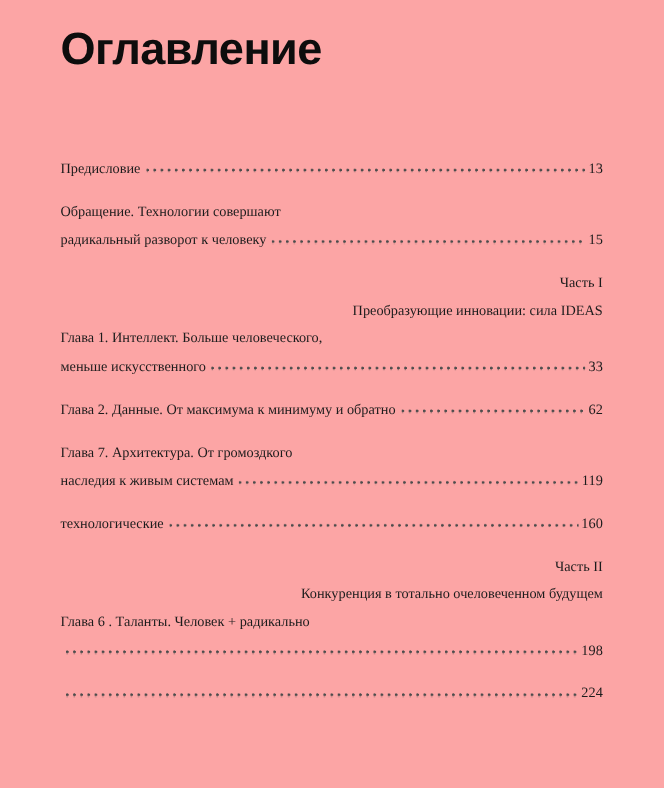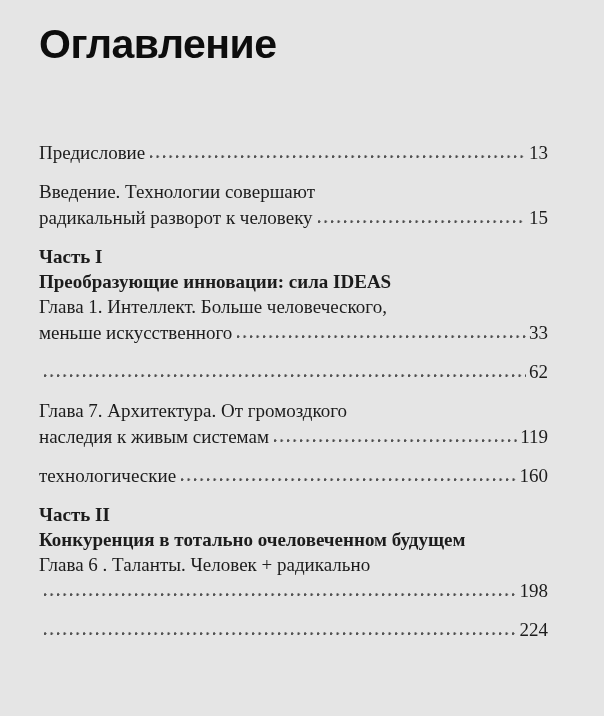--- a/index.html
+++ b/index.html
@@ -5,37 +5,37 @@
   html, body {
     margin: 0;
     padding: 0;
     background: #ffffff;
     overflow: hidden;
   }
   .page {
     position: relative;
     width: 604px;
     height: 716px;
-    background: #e5e5e5;
+    background: #fca5a5;
     box-sizing: border-box;
-    padding: 22px 56px 0 39px;
+    padding: 22px 56px 0 55px;
     color: #1c1c1c;
     font-family: "Liberation Serif", serif;
   }
   h1.title {
     font-family: "Liberation Sans", sans-serif;
     font-weight: 700;
     font-size: 41px;
     line-height: 44px;
     letter-spacing: -0.5px;
     color: #0d0d0d;
     margin: 0 0 74px 0;
   }
   .toc {
-    font-size: 19px;
+    font-size: 13px;
     line-height: 26px;
   }
   .entry {
     margin: 0 0 13px 0;
   }
   .entry .line {
     display: block;
   }
   .entry .lastline {
     display: flex;
@@ -51,22 +51,22 @@
     margin: 0 3px 0 5px;
     background-image: radial-gradient(circle at 1.1px 1.6px, #4c4c4c 1.05px, rgba(0,0,0,0) 1.55px);
     background-size: 6.5px 4px;
     background-repeat: repeat-x;
     background-position: left bottom;
   }
   .entry .pagenum {
     white-space: nowrap;
   }
   .part {
-    text-align: left;
-    font-weight: 700;
+    text-align: right;
+    font-weight: 400;
     margin: 6px 0 0 0;
   }
   .part .part-line {
     display: block;
     line-height: 25px;
   }
 </style>
 </head>
 <body>
 
@@ -74,41 +74,42 @@
   <h1 class="title">Оглавление</h1>
   <div class="toc">
       <div class="entry">
         <div class="lastline">
           <span class="text">Предисловие</span>
           <span class="dots"></span>
           <span class="pagenum">13</span>
         </div>
       </div>
       <div class="entry">
-        <div class="line">Введение. Технологии совершают</div>
+        <div class="line">Обращение. Технологии совершают</div>
         <div class="lastline">
           <span class="text">радикальный разворот к человеку</span>
           <span class="dots"></span>
           <span class="pagenum">15</span>
         </div>
       </div>
       <div class="part">
         <div class="part-line">Часть I</div>
         <div class="part-line">Преобразующие инновации: сила IDEAS</div>
       </div>
       <div class="entry">
         <div class="line">Глава 1. Интеллект. Больше человеческого,</div>
         <div class="lastline">
           <span class="text">меньше искусственного</span>
           <span class="dots"></span>
           <span class="pagenum">33</span>
         </div>
       </div>
       <div class="entry">
         <div class="lastline">
+          <span class="text">Глава 2. Данные. От максимума к минимуму и обратно</span>
           <span class="dots"></span>
           <span class="pagenum">62</span>
         </div>
       </div>
       <div class="entry">
         <div class="line">Глава 7. Архитектура. От громоздкого</div>
         <div class="lastline">
           <span class="text">наследия к живым системам</span>
           <span class="dots"></span>
           <span class="pagenum">119</span>

